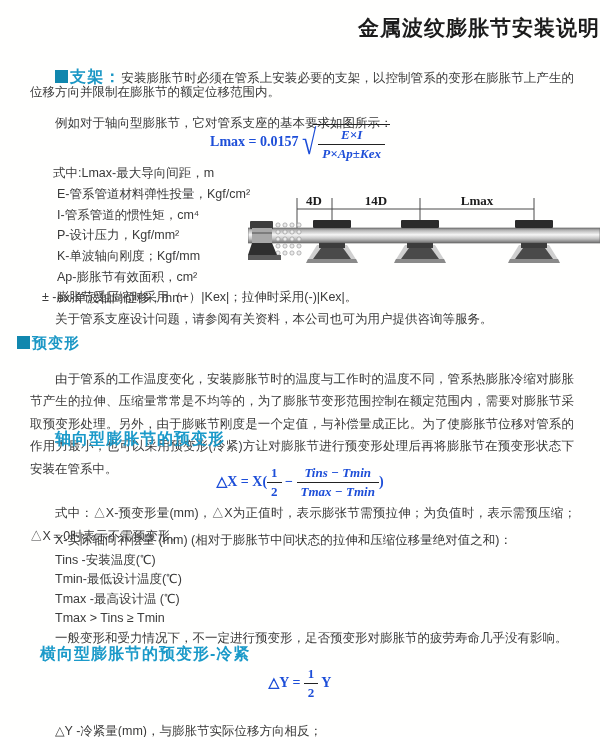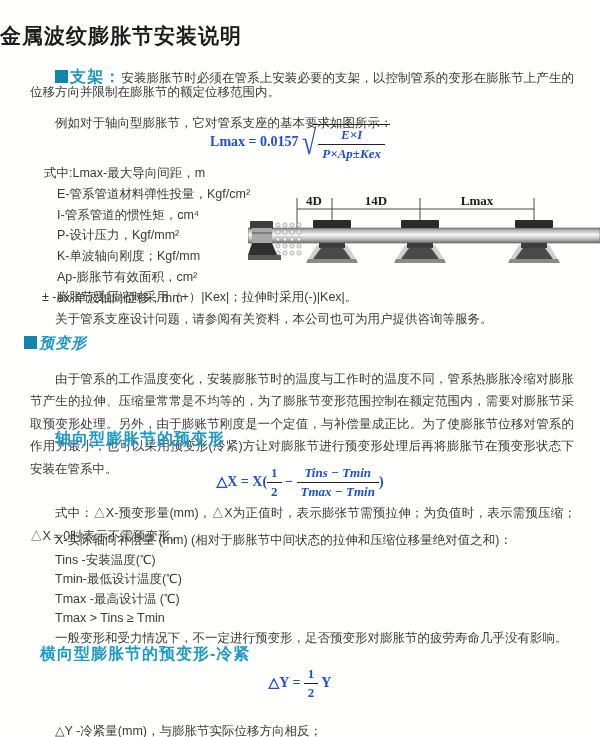--- a/index.html
+++ b/index.html
@@ -1,49 +1,49 @@
 <!DOCTYPE html>
 <html><head>
 <meta charset="utf-8">
 <style>
   html,body { margin:0; padding:0; }
   body { width:600px; height:737px; background:#ffffff; font-family:"Liberation Sans", sans-serif; }
   .page { position:relative; width:600px; height:737px; background:#fffffe; overflow:hidden; color:#333; }
 
   .abs { position:absolute; }
 
-  .doc-title { top:22px; left:0; width:600px; text-align:left; font-size:21px; font-weight:bold; color:#1c1c1c; letter-spacing:1px; }
+  .doc-title { top:14px; left:0; width:600px; text-align:right; font-size:21px; font-weight:bold; color:#1c1c1c; letter-spacing:1px; }
 
   .para { font-size:12.5px; line-height:14px; color:#3a3a3a; text-align:justify; }
   .intro-para { top:57px; left:30px; width:544px; text-indent:2em; }
   .blue-sq { display:inline-block; width:13px; height:13px; background:#1187ae; vertical-align:-1px; margin-right:2px; }
   .blue-label { color:#1b97c5; font-size:16px; font-weight:bold; letter-spacing:1px; }
   .example-line { top:103px; left:30px; width:544px; text-indent:2em; }
 
   .formula { font-family:"Liberation Serif", serif; font-weight:bold; color:#1d4ed8; font-size:14px; }
   .formula-1 { top:124px; left:0; width:600px; text-align:center; }
   .frac { display:inline-block; vertical-align:middle; text-align:center; font-size:13px; line-height:1.25; }
   .frac .num { display:block; border-bottom:1.3px solid #222; padding:0 4px 1px; }
   .frac .den { display:block; padding:1px 4px 0; }
   .sqrt { display:inline-flex; align-items:center; vertical-align:middle; }
   .sqrt .rad-glyph { font-size:26px; font-weight:normal; line-height:1; transform:scaleY(1.35); margin-right:-3px; }
   .sqrt .radicand { border-top:1.6px solid #222; padding:2px 5px 0; }
   .it { font-style:italic; }
 
   .var-list { top:163px; left:30px; width:330px; font-size:12.5px; line-height:20.8px; color:#3a3a3a; }
   .var-line { margin-left:27px; white-space:nowrap; }
-  .var-line.first { margin-left:14px; }
+  .var-line.first { margin-left:23px; }
 
   .diagram { left:248px; top:194px; }
 
   .sign-note { top:289px; left:42px; width:540px; white-space:nowrap; font-size:12.5px; color:#3a3a3a; }
   .consult-note { top:311px; left:55px; width:530px; white-space:nowrap; font-size:12.5px; color:#3a3a3a; }
 
   .section-heading { font-size:15px; font-weight:bold; color:#1b97c5; letter-spacing:1px; }
-  .predeform-heading { top:334px; left:24px;font-style:italic; }
+  .predeform-heading { top:334px; left:17px; }
   .predeform-body { top:355px; left:30px; width:544px; text-indent:2em; line-height:22.6px; }
 
   .sub-heading { font-size:16px; font-weight:bold; color:#1b9ac9; letter-spacing:1px; }
   .axial-heading { top:429px; left:55px; }
   .formula-2 { top:457px; left:0; width:600px; text-align:center;margin-top:8px; }
   .axial-explain { top:489px; left:30px; width:546px; text-indent:2em; line-height:23px; }
   .axial-lines { top:531px; left:55px; font-size:12.5px; line-height:19.6px; color:#3a3a3a; }
 
   .lateral-heading { top:644px; left:40px; }
   .formula-3 { top:666px; left:0; width:600px; text-align:center; }

